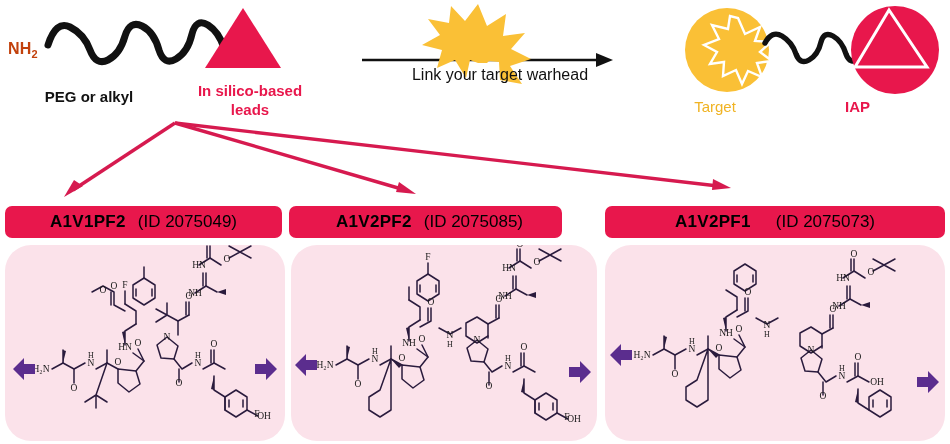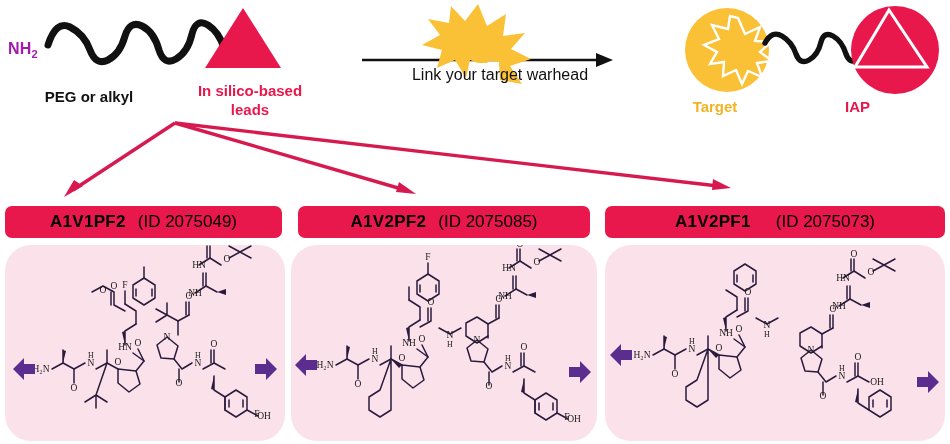--- a/index.html
+++ b/index.html
@@ -18,21 +18,21 @@
     background: #ffffff;
     overflow: hidden;
   }
   .abs { position: absolute; }
 
   
   .lbl-nh2 {
     left: 8px; top: 40px;
     font-size: 16px;
     font-weight: bold;
-    color: #a21caf;
+    color: #c2410c;
     letter-spacing: .2px;
   }
   .lbl-nh2 sub { font-size: 11px; }
 
   .lbl-linker {
     left: 14px; top: 88px;
     width: 150px;
     text-align: center;
     font-size: 15px;
     font-weight: bold;
@@ -53,21 +53,21 @@
     width: 280px;
     text-align: center;
     font-size: 16px;
     color: #111111;
   }
   .lbl-target {
     left: 660px; top: 98px;
     width: 110px;
     text-align: center;
     font-size: 15px;
-    font-weight: bold;
+    font-weight: normal;
     color: #F0B323;
   }
   .lbl-iap {
     left: 845px; top: 98px;
     width: 90px;
     text-align: left;
     font-size: 15px;
     font-weight: bold;
     color: #E8174C;
   }
@@ -81,21 +81,21 @@
     color: #000000;
     display: flex;
     align-items: center;
     justify-content: center;
     font-size: 17px;
     white-space: nowrap;
   }
   .banner .code { font-weight: bold; letter-spacing: .3px; }
   .banner .idtxt { font-weight: normal; margin-left: 12px; }
   #banner-0 { left: 5px;   width: 277px; }
-  #banner-1 { left: 298px; width: 292px; }
+  #banner-1 { left: 289px; width: 265px; padding-left: 8px; }
   #banner-2 { left: 605px; width: 340px; gap: 13px; }
 
   
   .panel {
     top: 245px;
     height: 196px;
     background: #FBE2EA;
     border-radius: 26px;
   }
   #panel-0 { left: 5px;   width: 280px; }

